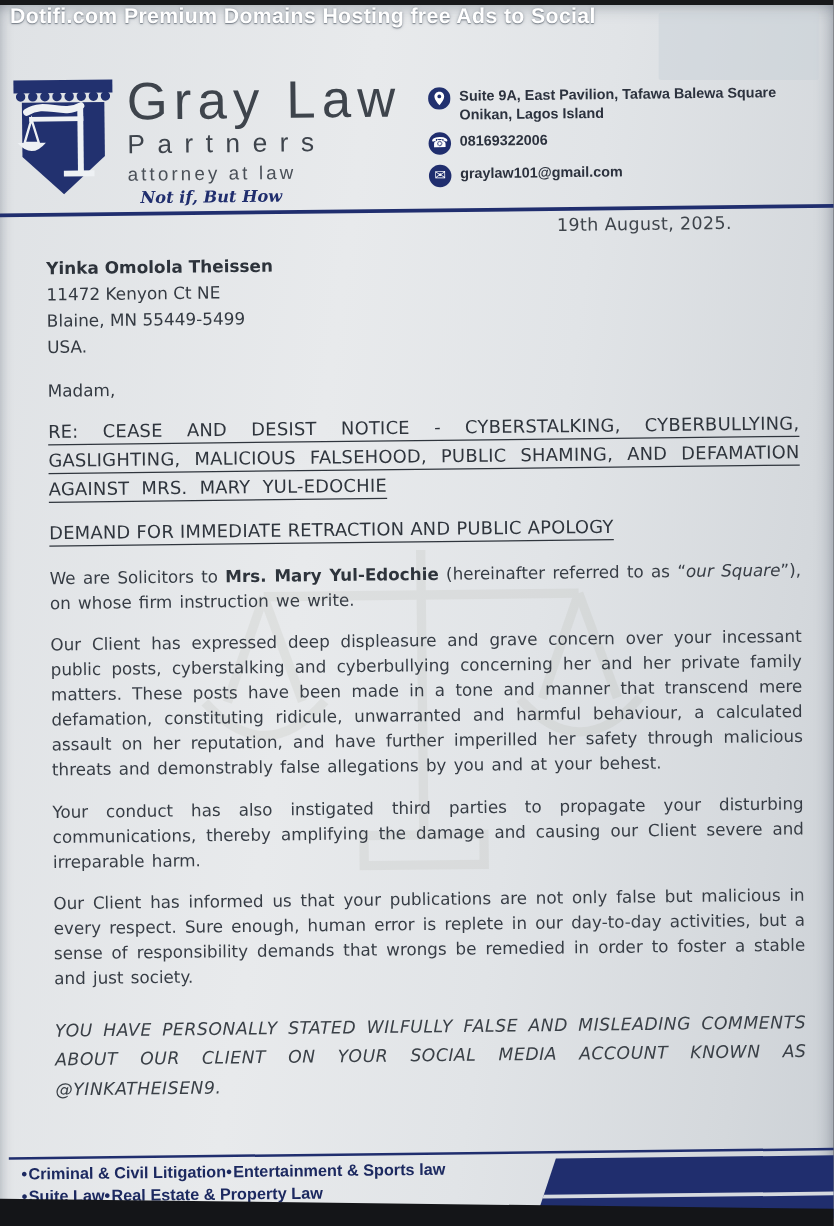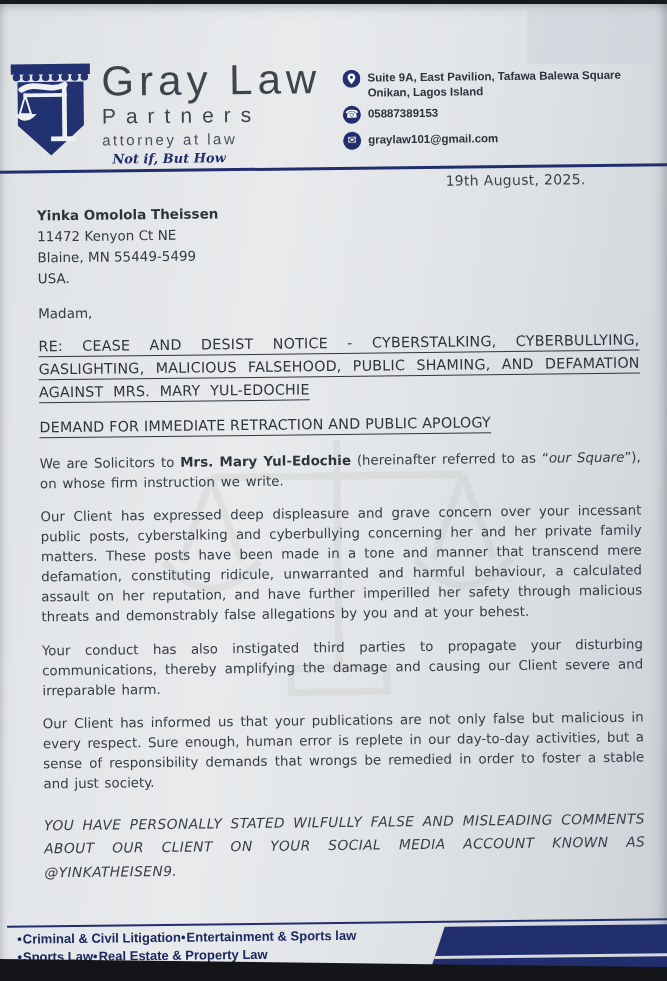--- a/index.html
+++ b/index.html
@@ -132,21 +132,21 @@
                 <circle cx="9" cy="7.4" r="1.5" fill="#22316f"></circle>
               </svg>
             </span>
             <span class="c-text">
               <span>Suite 9A, East Pavilion, Tafawa Balewa Square</span><br>
               <span>Onikan, Lagos Island</span>
             </span>
           </div>
           <div class="c-row">
             <span class="c-icon circ">☎</span>
-            <span class="c-text">05887389153</span>
+            <span class="c-text">08169322006</span>
           </div>
           <div class="c-row mail-row">
             <span class="c-icon circ">✉</span>
             <span class="c-text">graylaw101@gmail.com</span>
           </div>
         </div>
       </header>
 
       <div class="rule"></div>
 
@@ -168,27 +168,30 @@
       <p class="body-p first-p"><span>We are Solicitors to </span><strong>Mrs. Mary Yul-Edochie</strong><span> (hereinafter referred to as “</span><em>our Square</em><span>”), on whose firm instruction we write.</span></p>
 
       <p class="body-p">Our Client has expressed deep displeasure and grave concern over your incessant public posts, cyberstalking and cyberbullying concerning her and her private family matters. These posts have been made in a tone and manner that transcend mere defamation, constituting ridicule, unwarranted and harmful behaviour, a calculated assault on her reputation, and have further imperilled her safety through malicious threats and demonstrably false allegations by you and at your behest.</p>
       <p class="body-p">Your conduct has also instigated third parties to propagate your disturbing communications, thereby amplifying the damage and causing our Client severe and irreparable harm.</p>
       <p class="body-p">Our Client has informed us that your publications are not only false but malicious in every respect. Sure enough, human error is replete in our day-to-day activities, but a sense of responsibility demands that wrongs be remedied in order to foster a stable and just society.</p>
       <p class="body-p caps">YOU HAVE PERSONALLY STATED WILFULLY FALSE AND MISLEADING COMMENTS ABOUT OUR CLIENT ON YOUR SOCIAL MEDIA ACCOUNT KNOWN AS @YINKATHEISEN9.</p>
 
       <footer class="footer">
         <div class="f-rows">
           <div class="f-row"><span class="blt">Criminal &amp; Civil Litigation</span><span class="blt">Entertainment &amp; Sports law</span></div>
-          <div class="f-row"><span class="blt">Sports Law</span><span class="blt">Real Estate &amp; Property Law</span></div>
+          <div class="f-row"><span class="blt">Suite Law</span><span class="blt">Real Estate &amp; Property Law</span></div>
           <div class="f-row"><span class="blt">Intellectual Property Law</span><span class="blt">Corporate Law | Drug Law</span></div>
         </div>
         <div class="f-band">
           <div class="f-line"></div>
         </div>
       </footer>
 
     </div>
   </div>
 
   <div class="bottom-edge"></div>
 
+  <div class="banner">
+    <span>Dotifi.com Premium Domains Hosting free Ads to Social</span>
+  </div>
 
 </div>
 
 </body></html>

